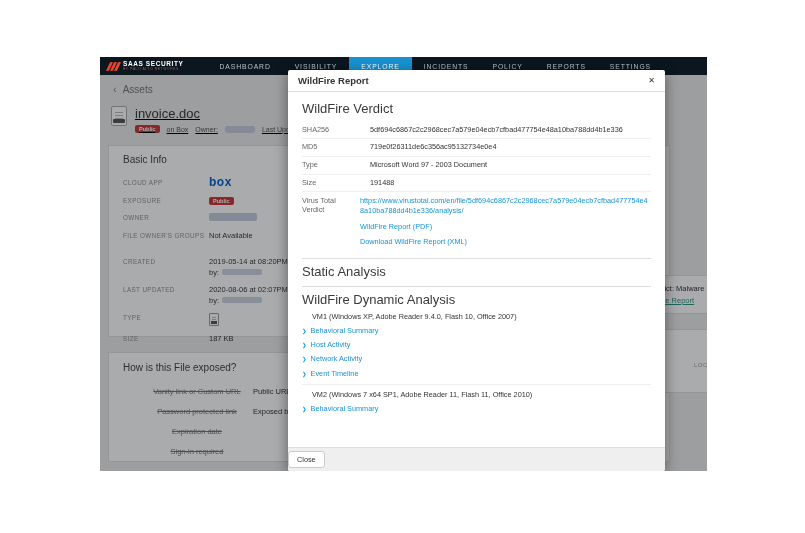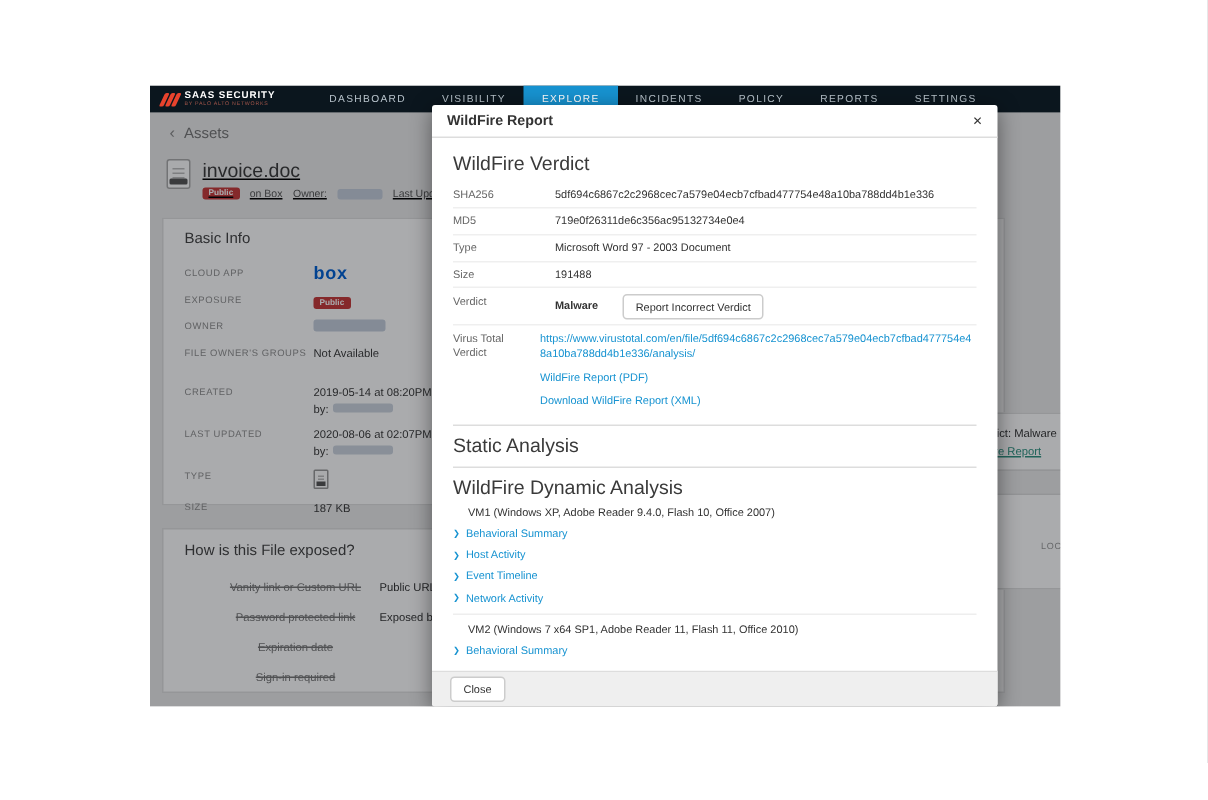--- a/index.html
+++ b/index.html
@@ -76,21 +76,21 @@
   .v-value.bold { font-weight:bold; }
   .verdict-flex { display:flex; align-items:center; gap:16px; }
   .btn-outline { font-size:7.3px; color:#333; background:#fff; border:1px solid #ccc; border-radius:3px; padding:3px 8px; cursor:pointer; white-space:nowrap; }
   .vt-links a { display:block; margin-top:6px; }
   a.blue { color:#1793d1; text-decoration:none; font-size:7.3px; cursor:pointer; line-height:1.35; word-break:break-all; }
   .chev-link { display:flex; align-items:center; gap:4px; margin:4.5px 0; }
   .chev-link .chev { color:#1793d1; font-size:5.5px; }
   .hr { border:none; border-top:1px solid #ddd; margin:7px 0 5px; }
   .hr-light { border:none; border-top:1px solid #eee; margin:5px 0 4px; }
   .vm-name { font-size:7.3px; color:#333; margin:5px 0 5px 10px; }
-  .modal-footer { flex:none; height:24px; background:#efefef; border-top:1px solid #ddd; display:flex; align-items:center; padding:0 12px; border-radius:0 0 2px 2px; }
+  .modal-footer { flex:none; height:24px; background:#efefef; border-top:1px solid #ddd; display:flex; align-items:center; padding:0 0; border-radius:0 0 2px 2px; }
 </style>
 </head>
 <body>
 
 <div class="app">
 
   <div class="navbar">
     <div class="brand">
       <div class="brand-logo">
           <span></span>
@@ -245,27 +245,20 @@
         <div class="v-value">719e0f26311de6c356ac95132734e0e4</div>
       </div>
       <div class="v-row">
         <div class="v-label">Type</div>
         <div class="v-value">Microsoft Word 97 - 2003 Document</div>
       </div>
       <div class="v-row">
         <div class="v-label">Size</div>
         <div class="v-value">191488</div>
       </div>
-      <div class="v-row">
-        <div class="v-label">Verdict</div>
-        <div class="verdict-flex">
-          <span class="v-value bold">Malware</span>
-          <button class="btn-outline">Report Incorrect Verdict</button>
-        </div>
-      </div>
       <div class="v-row" style="border-bottom:none">
         <div class="v-label">Virus Total Verdict</div>
         <div class="vt-links" style="flex:1">
           <a class="blue" style="margin-top:0">https://www.virustotal.com/en/file/5df694c6867c2c2968cec7a579e04ecb7cfbad477754e48a10ba788dd4b1e336/analysis/</a>
           <a class="blue">WildFire Report (PDF)</a>
           <a class="blue">Download WildFire Report (XML)</a>
         </div>
       </div>
 
       <hr class="hr">
@@ -280,25 +273,25 @@
       <div class="chev-link">
           <span class="chev">❯</span>
           <a class="blue">Behavioral Summary</a>
         </div>
       <div class="chev-link">
           <span class="chev">❯</span>
           <a class="blue">Host Activity</a>
         </div>
       <div class="chev-link">
           <span class="chev">❯</span>
+          <a class="blue">Network Activity</a>
+        </div>
+      <div class="chev-link">
+          <span class="chev">❯</span>
           <a class="blue">Event Timeline</a>
-        </div>
-      <div class="chev-link">
-          <span class="chev">❯</span>
-          <a class="blue">Network Activity</a>
         </div>
 
       <hr class="hr-light">
 
       <div class="vm-name">VM2 (Windows 7 x64 SP1, Adobe Reader 11, Flash 11, Office 2010)</div>
       <div class="chev-link">
           <span class="chev">❯</span>
           <a class="blue">Behavioral Summary</a>
         </div>
 

